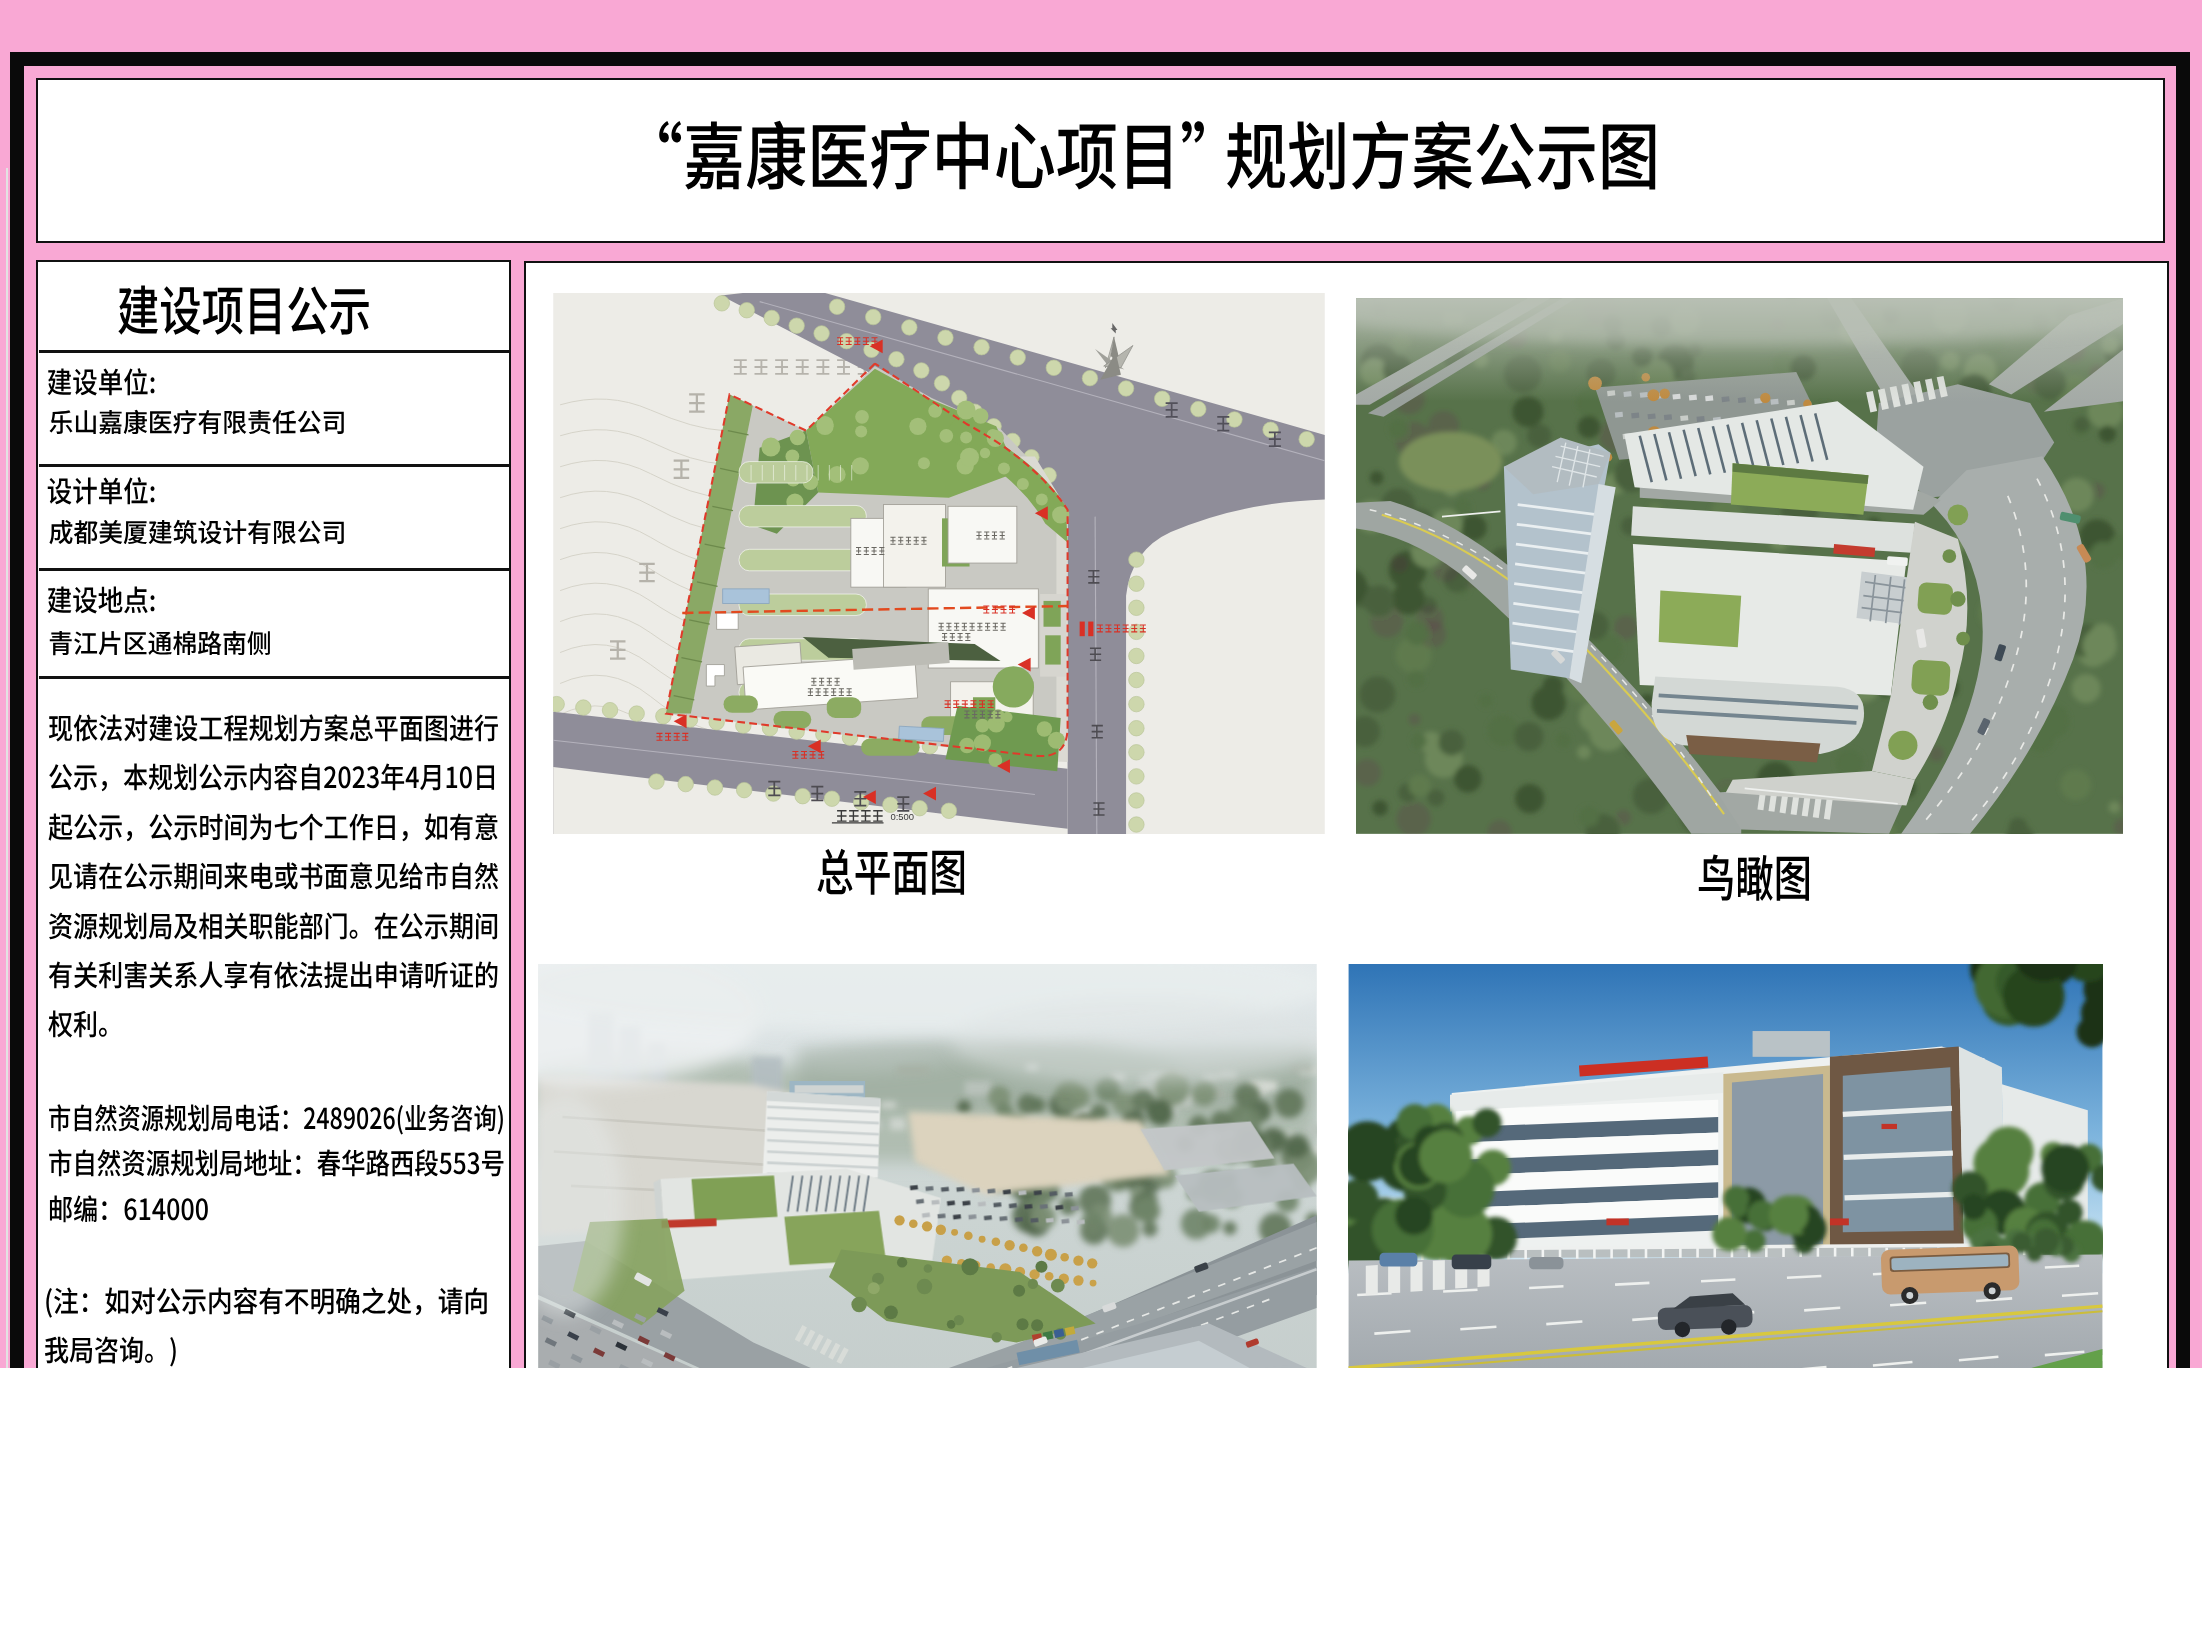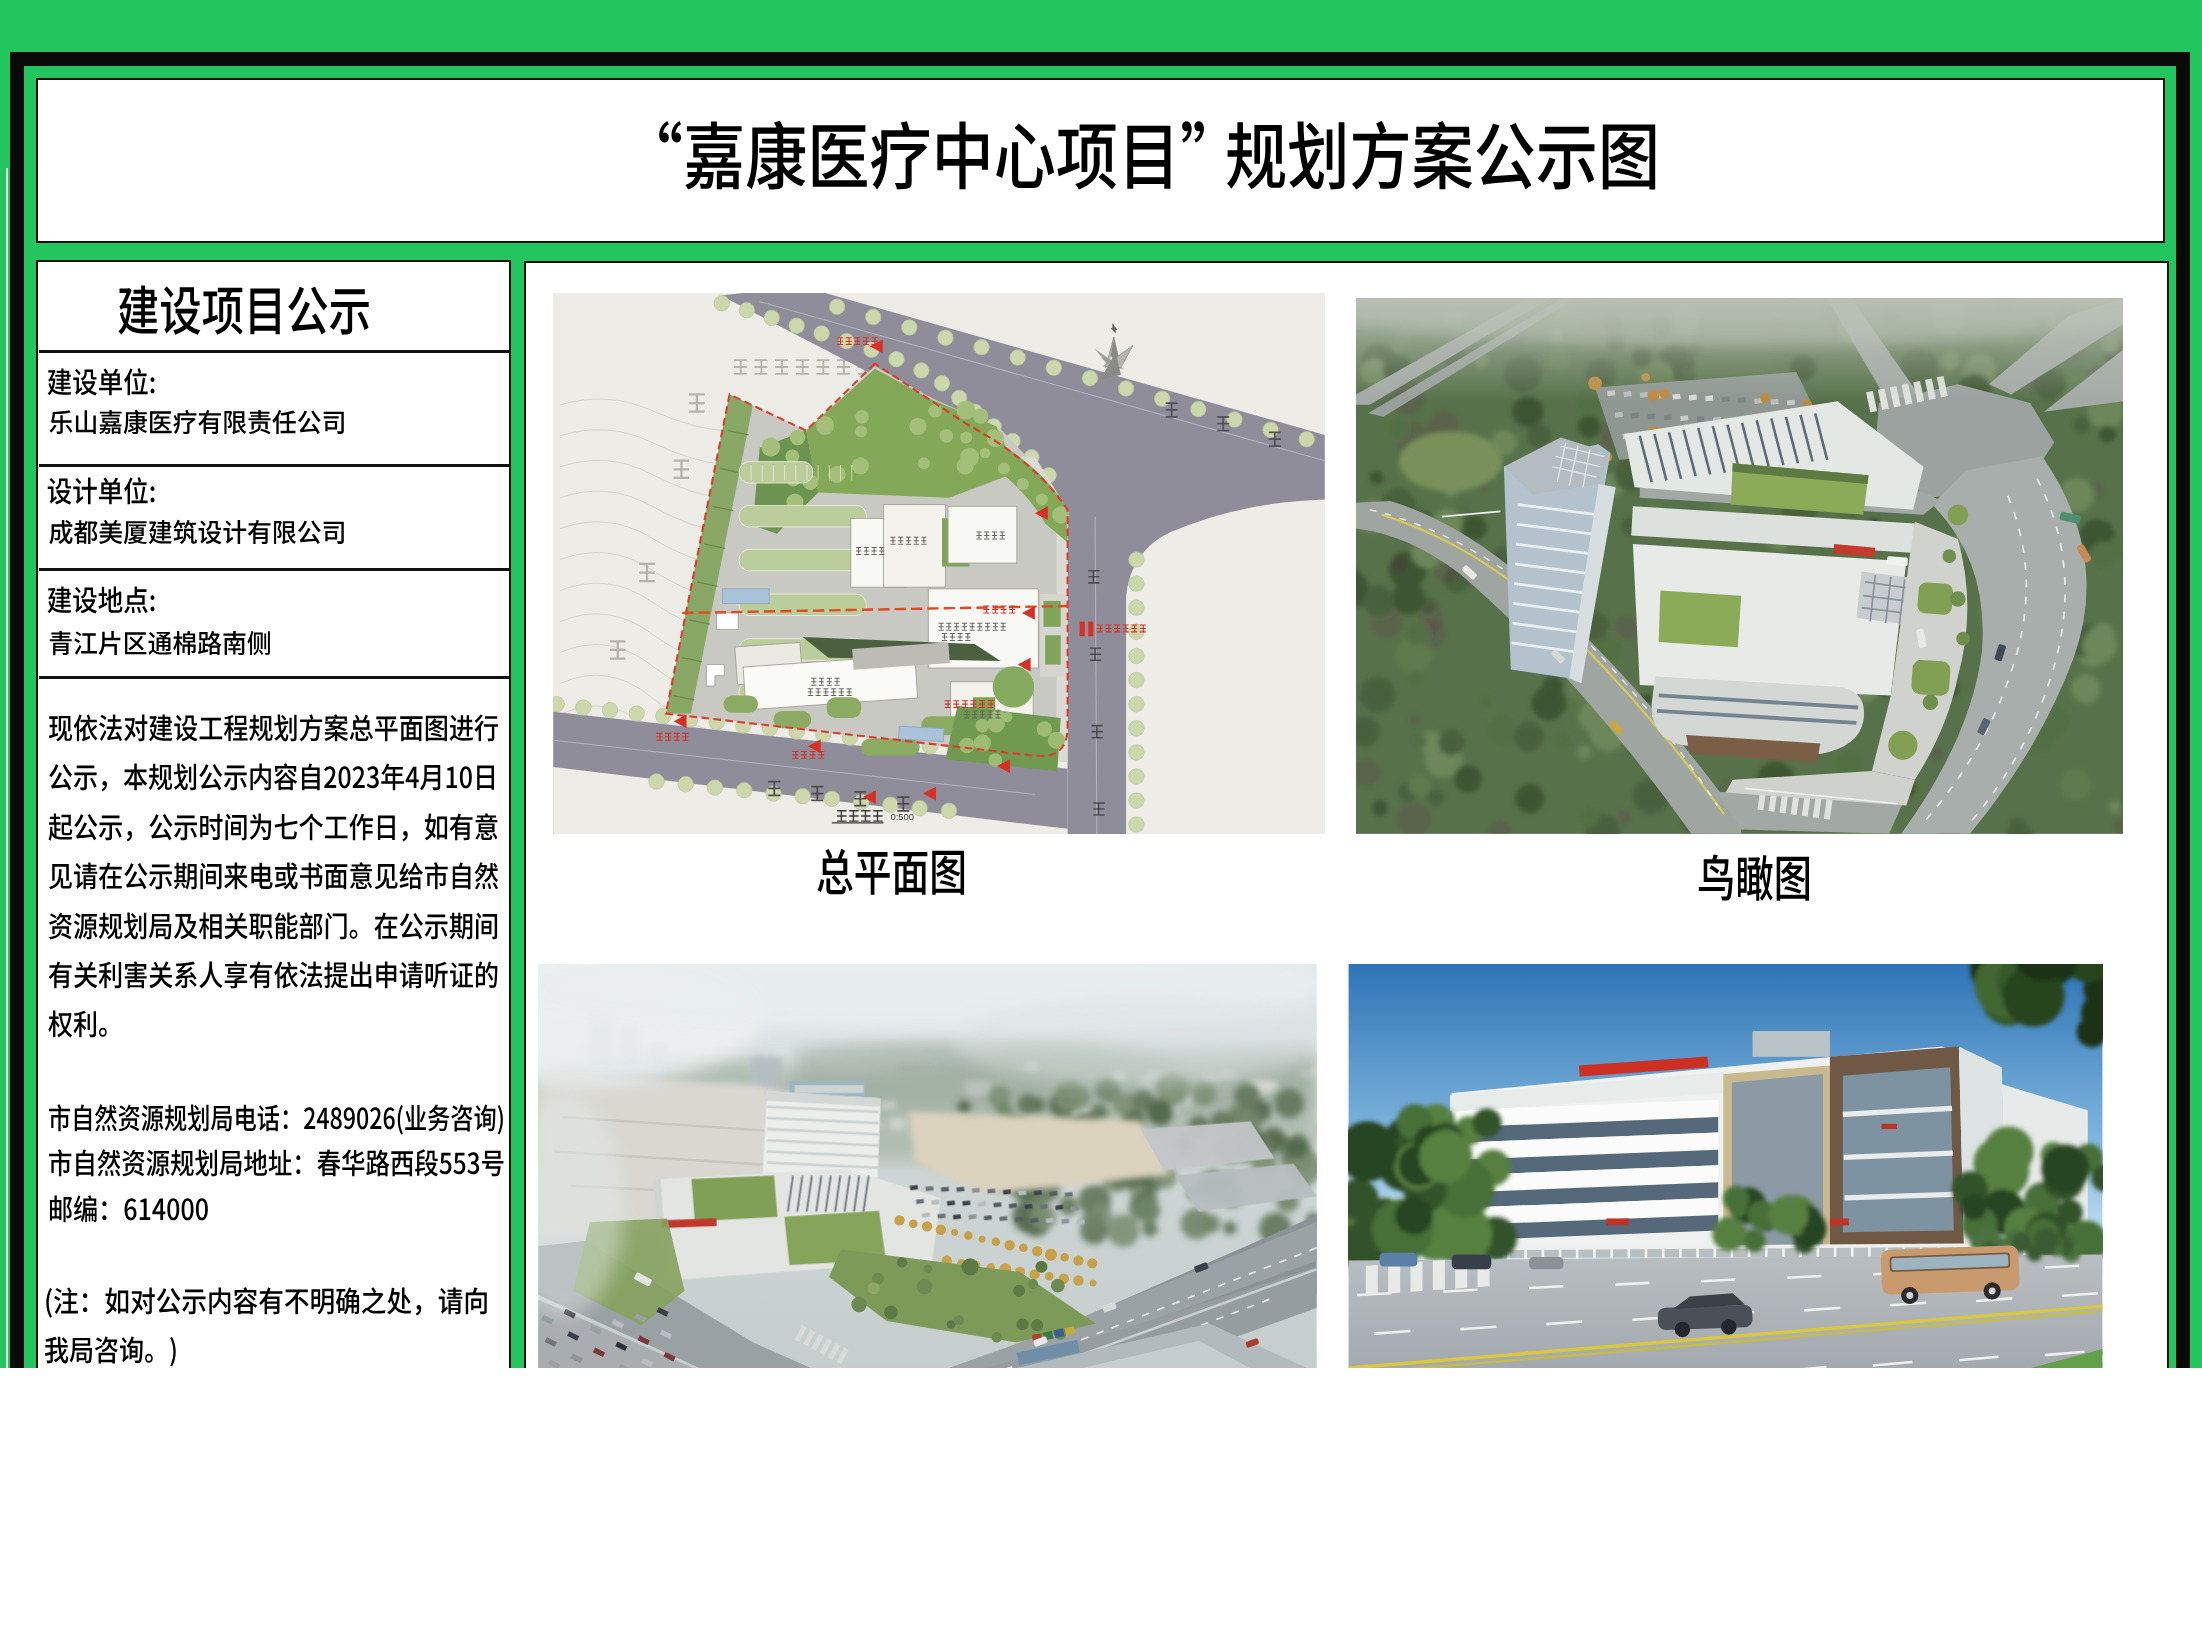--- a/index.html
+++ b/index.html
@@ -1,15 +1,15 @@
 <!DOCTYPE html>
 <html style="font-size:13.8px"><head><meta charset="utf-8">
 <style>
 html,body{margin:0;padding:0;background:#fff;width:2203px;height:1652px;font-family:"Liberation Sans",sans-serif}
-#page{position:relative;width:2203px;height:1368px;background:#22c55e;overflow:hidden}
+#page{position:relative;width:2203px;height:1368px;background:#f9a8d4;overflow:hidden}
 </style></head>
 <body>
 <div id="page">
 <svg width="0" height="0" style="position:absolute">
       <defs>
         <path id="u28" d="M237 -199 309 -167C223 -24 184 145 184 313C184 480 223 649 309 793L237 825C144 673 89 510 89 313C89 114 144 -47 237 -199Z"></path>
         <path id="u29" d="M118 -199C212 -47 267 114 267 313C267 510 212 673 118 825L46 793C132 649 172 480 172 313C172 145 132 -24 46 -167Z"></path>
         <path id="u30" d="M286 -14C429 -14 523 115 523 371C523 625 429 750 286 750C141 750 47 626 47 371C47 115 141 -14 286 -14ZM286 78C211 78 158 159 158 371C158 582 211 659 286 659C360 659 413 582 413 371C413 159 360 78 286 78Z"></path>
         <path id="u31" d="M85 0H506V95H363V737H276C233 710 184 692 115 680V607H247V95H85Z"></path>
         <path id="u32" d="M44 0H520V99H335C299 99 253 95 215 91C371 240 485 387 485 529C485 662 398 750 263 750C166 750 101 709 38 640L103 576C143 622 191 657 248 657C331 657 372 603 372 523C372 402 261 259 44 67Z"></path>

